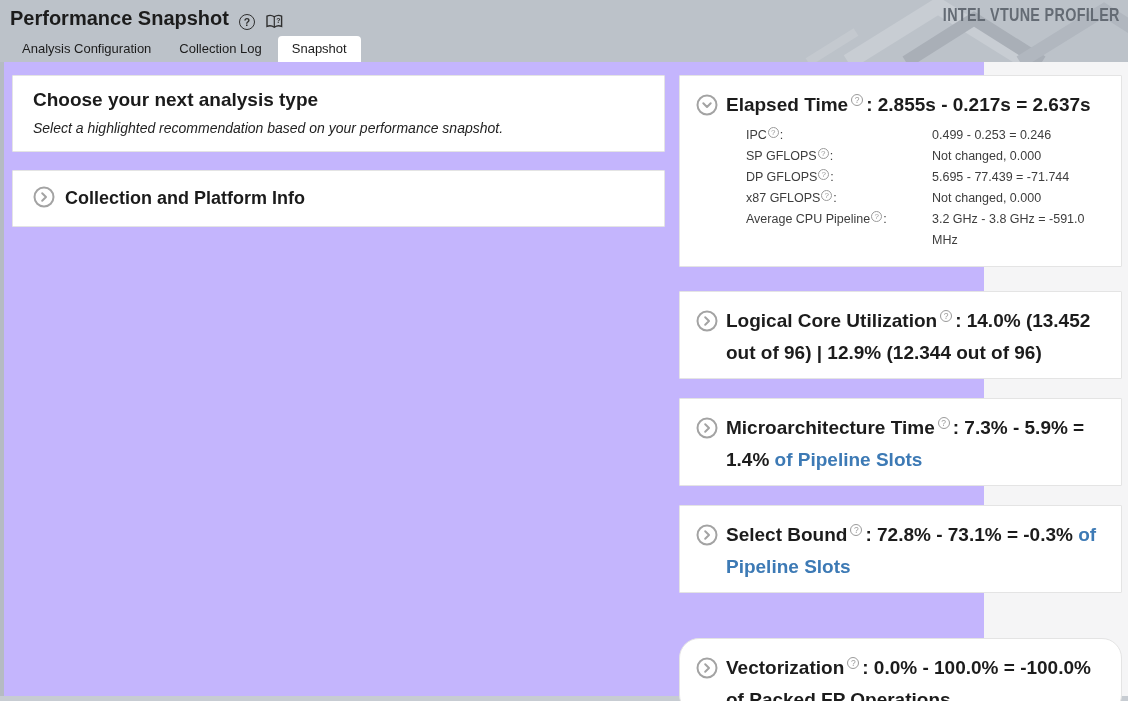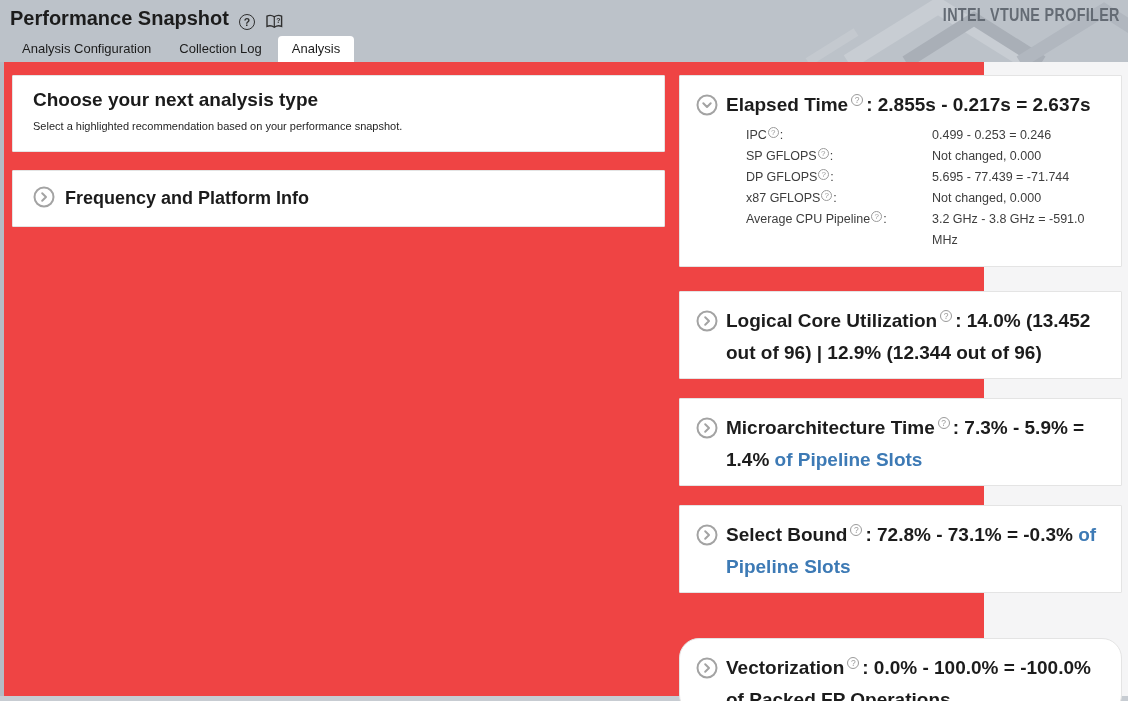--- a/index.html
+++ b/index.html
@@ -21,27 +21,27 @@
 
   .tabs { position:absolute; left:10px; bottom:0; display:flex; align-items:center; }
   .tab { font-size:13px; color:#1c1c1c; padding:5px 12px 6px 12px; margin-right:4px; cursor:default; white-space:nowrap; }
   .tab.active { background:#ffffff; border-radius:4px 4px 0 0; padding:5px 14px 6px 14px; }
 
   
   .left-edge { position:absolute; left:0; top:62px; width:4px; height:634px; background:#b5bbc3; }
   .bottom-edge { position:absolute; left:0; bottom:0; width:1128px; height:5px; background:#c7ccd2; }
 
   
-  .content { position:absolute; left:4px; top:62px; width:980px; height:634px; background:#ef4444; }
+  .content { position:absolute; left:4px; top:62px; width:980px; height:634px; background:#c4b5fd; }
   .card { position:absolute; background:#ffffff; border:1px solid #e4e4e4; border-radius:1px; }
 
   
   .card-analysis { left:8px; top:13px; width:653px; height:77px; padding:13px 20px; }
   .card-analysis .big-title { font-size:19px; font-weight:700; color:#1b1b1b; margin-bottom:9px; }
-  .card-analysis .sub { font-size:11px; color:#1f1f1f; }
+  .card-analysis .sub { font-size:14px; color:#1f1f1f;font-style:italic; }
   .card-collection { left:8px; top:108px; width:653px; height:57px; display:flex; align-items:center; gap:10px; padding:0 20px; }
   .card-collection .big-title { font-size:18px; font-weight:700; color:#1b1b1b; }
 
   
   .rcard { left:675px; width:443px; display:flex; align-items:flex-start; gap:8px; padding:13px 16px 0 16px; }
   .rcard .circ { flex:0 0 22px; margin-top:5px; }
   .rline { font-size:19px; font-weight:700; color:#1c1c1c; line-height:32px; }
   .rlink { color:#3d7ab5; }
   .r0 { top:13px;  height:192px; }
   .r1 { top:229px; height:88px; }
@@ -82,42 +82,42 @@
           <path d="M2 3.2 C4.2 2, 7 2.2, 9.3 3.8 C11.6 2.2, 14.4 2, 16.6 3.2 L16.6 13.4 C14.4 12.4, 11.6 12.6, 9.3 14.2 C7 12.6, 4.2 12.4, 2 13.4 Z" fill="none" stroke="#2f2f2f" stroke-width="1.4"></path>
           <path d="M9.3 3.8 L9.3 14.2" stroke="#2f2f2f" stroke-width="1.2"></path>
           <text x="11.2" y="9.6" font-size="7" font-weight="bold" fill="#2f2f2f">?</text>
         </svg>
       </span>
     </div>
 
     <div class="tabs">
       <span class="tab">Analysis Configuration</span>
       <span class="tab">Collection Log</span>
-      <span class="tab active">Analysis</span>
+      <span class="tab active">Snapshot</span>
     </div>
   </div>
 
   <div class="left-edge"></div>
   <div class="bottom-edge"></div>
 
   <div class="content">
 
     <div class="card card-analysis">
       <div class="big-title">Choose your next analysis type</div>
       <div class="sub">Select a highlighted recommendation based on your performance snapshot.</div>
     </div>
 
     <div class="card card-collection">
       <span class="circ" style="flex:0 0 22px">
         <svg width="22" height="22" viewBox="0 0 22 22">
           <circle cx="11" cy="11" r="9.5" fill="none" stroke="#a3a3a3" stroke-width="2"></circle>
           <path d="M9.2 7.3 L13 11 L9.2 14.7" fill="none" stroke="#a3a3a3" stroke-width="2" stroke-linecap="round" stroke-linejoin="round"></path>
         </svg>
       </span>
-      <span class="big-title">Frequency and Platform Info</span>
+      <span class="big-title">Collection and Platform Info</span>
     </div>
 
     <div class="card rcard r0">
       <span class="circ">
         <svg width="22" height="22" viewBox="0 0 22 22">
           <circle cx="11" cy="11" r="9.5" fill="none" stroke="#a3a3a3" stroke-width="2"></circle>
           <path d="M7.3 9.2 L11 13 L14.7 9.2" fill="none" stroke="#a3a3a3" stroke-width="2" stroke-linecap="round" stroke-linejoin="round"></path>
         </svg>
       </span>
       <div>

